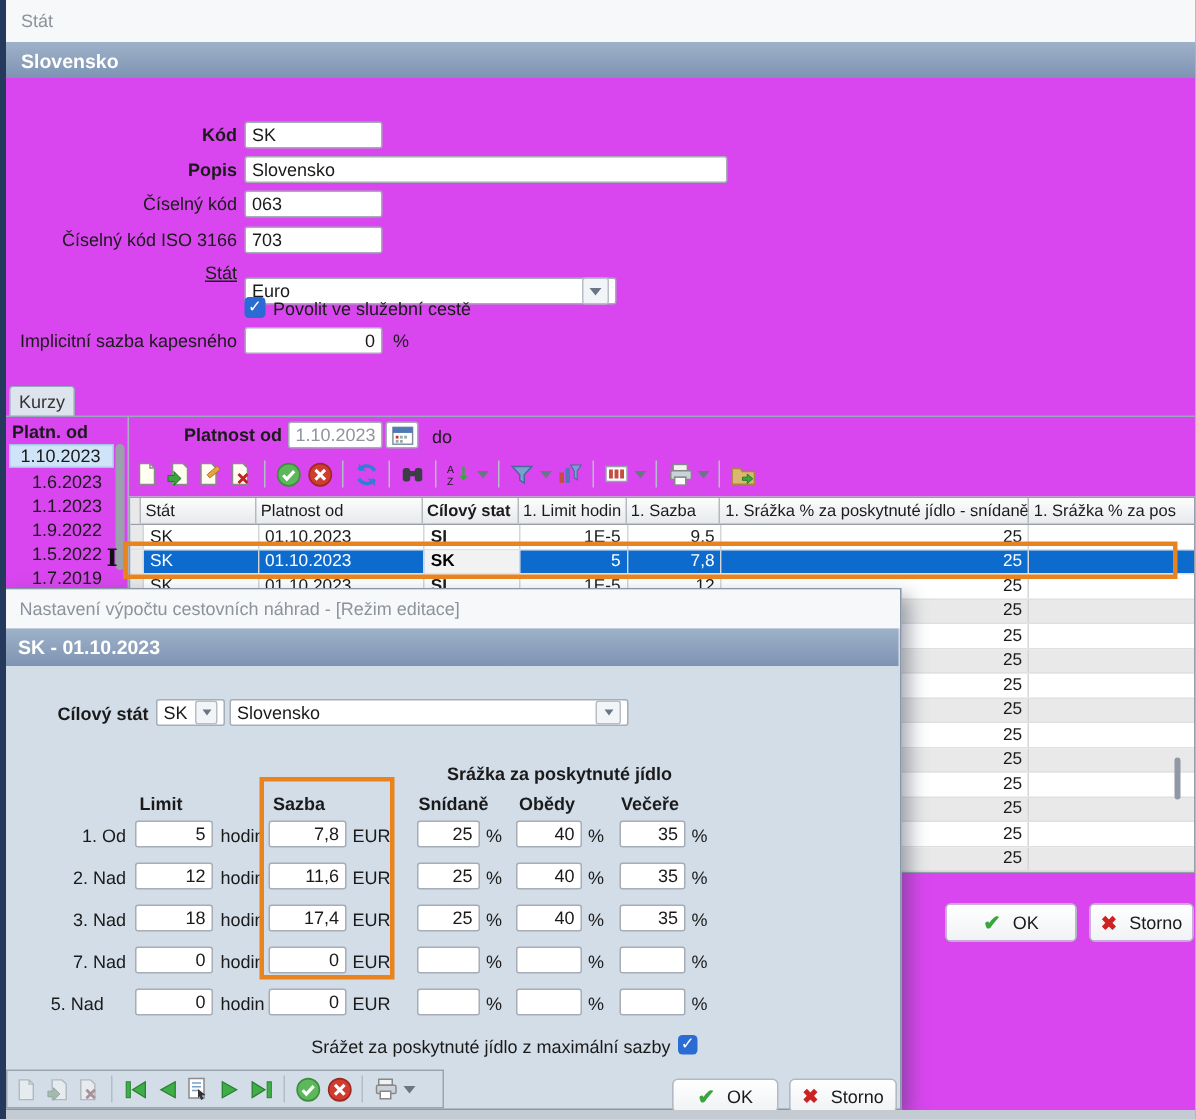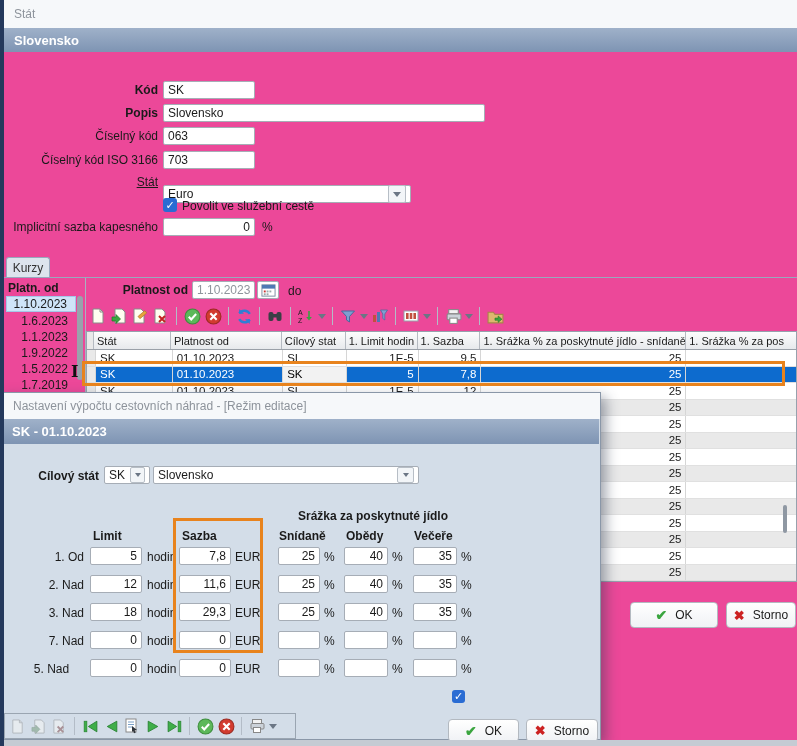--- a/index.html
+++ b/index.html
@@ -1,16 +1,16 @@
 <!DOCTYPE html>
 <html><head>
 <meta charset="utf-8">
 <style>
   html,body{margin:0;padding:0;}
-  .screen{position:relative;width:797px;height:746px;background:#ec4899;overflow:hidden;
+  .screen{position:relative;width:797px;height:746px;background:#d946ef;overflow:hidden;
           font-family:"Liberation Sans",sans-serif;color:#1a1a1a;}
   .abs{position:absolute;}
   
   .navy-edge{left:0;top:0;width:4px;height:746px;background:#24395c;z-index:60;}
   .titlebar{left:4px;top:0;width:793px;height:28px;background:#f6f8fa;border-bottom:1px solid #e3e8ee;}
   .titlebar .t{position:absolute;left:10px;top:7px;font-size:12px;color:#8d939b;}
   .bluebar{background:linear-gradient(#9fb1c9,#7e94b3);color:#fff;font-weight:bold;font-size:13px;
            display:flex;align-items:center;padding-left:10px;box-sizing:border-box;}
   .main-blue{left:4px;top:28px;width:793px;height:24px;}
   
@@ -49,21 +49,21 @@
   .trow,.thead{display:flex;}
   .thead{height:17px;background:linear-gradient(#fdfdfd,#e7e9ec);border-bottom:1px solid #9aa0a8;
          font-size:11px;}
   .thead .tc{border-right:1px solid #b5bac1;display:flex;align-items:center;padding:0 3px;box-sizing:border-box;
              overflow:hidden;white-space:nowrap;}
   .trow{height:15.5px;font-size:11.5px;border-bottom:1px solid #e0e0e0;}
   .trow .tc{border-right:1px solid #d6d6d6;display:flex;align-items:center;padding:0 4px;box-sizing:border-box;
             overflow:hidden;white-space:nowrap;}
   .tc.r{justify-content:flex-end;}
   .c0{width:5px;background:#e9e9e9;border-right:1px solid #c8c8c8;}
-  .c1{width:77px;}.c2{width:111px;}.c3{width:64px;}.c4{width:72px;}.c5{width:63px;}
+  .c1{width:77px;}.c2{width:111px;}.c3{width:64px;font-weight:bold;}.c4{width:72px;}.c5{width:63px;}
   .c6{width:206px;}.c7{width:110px;border-right:none!important;}
   .trow.g{background:#e9e9e9;}
   .trow.sel .tc{background:#0d6bce;color:#fff;}
   .trow.sel .tc.focuscell{background:#f2f2f2;color:#000;}
   .trow.sel .c0{background:#e9e9e9;}
   
   .btn{background:linear-gradient(#ffffff,#f0f2f5);border:1px solid #b3b9c0;border-radius:4px;
        font-size:12px;display:flex;align-items:center;justify-content:center;gap:8px;box-sizing:border-box;}
   .okmark{color:#3aa53f;font-weight:bold;font-size:14px;}
   .xmark{color:#cc2222;font-weight:bold;font-size:13px;}
@@ -534,21 +534,21 @@
         <span>35</span>
       </div>
     <div class="dl" style="left:460px;top:185px;">%</div>
 
     <div class="dl" style="left:18px;top:213px;width:65px;text-align:right;">3. Nad</div>
     <div class="din" style="left:89px;top:210px;width:52px;">
         <span>18</span>
       </div>
     <div class="dl" style="left:146px;top:213px;">hodin</div>
     <div class="din" style="left:178px;top:210px;width:52px;">
-        <span>29,3</span>
+        <span>17,4</span>
       </div>
     <div class="dl" style="left:234px;top:213px;">EUR</div>
     <div class="din" style="left:277px;top:210px;width:42px;">
         <span>25</span>
       </div>
     <div class="dl" style="left:323px;top:213px;">%</div>
     <div class="din" style="left:343px;top:210px;width:44px;">
         <span>40</span>
       </div>
     <div class="dl" style="left:391px;top:213px;">%</div>
@@ -594,20 +594,21 @@
     <div class="dl" style="left:323px;top:269px;">%</div>
     <div class="din" style="left:343px;top:266px;width:44px;">
         <span></span>
       </div>
     <div class="dl" style="left:391px;top:269px;">%</div>
     <div class="din" style="left:412px;top:266px;width:44px;">
         <span></span>
       </div>
     <div class="dl" style="left:460px;top:269px;">%</div>
 
+    <div class="dl" style="left:180px;top:298px;width:266px;text-align:right;">Srážet za poskytnuté jídlo z maximální sazby</div>
     <div class="chk" style="position:absolute;left:451px;top:297px;width:13px;height:13px;">
         <span>✓</span>
       </div>
 
     <div class="toolbar" style="position:absolute;left:3px;top:320px;width:292px;height:26px;border:1px solid #9aa5b1;padding-left:3px;box-sizing:border-box;">
       <span class="ico dis">
           <svg width="15" height="15" viewBox="0 0 16 16">
             <path d="M3 1h7l3 3v11H3z" fill="#fffef0" stroke="#8a8a8a"></path>
             <path d="M10 1v3h3" fill="none" stroke="#8a8a8a"></path>
           </svg>

